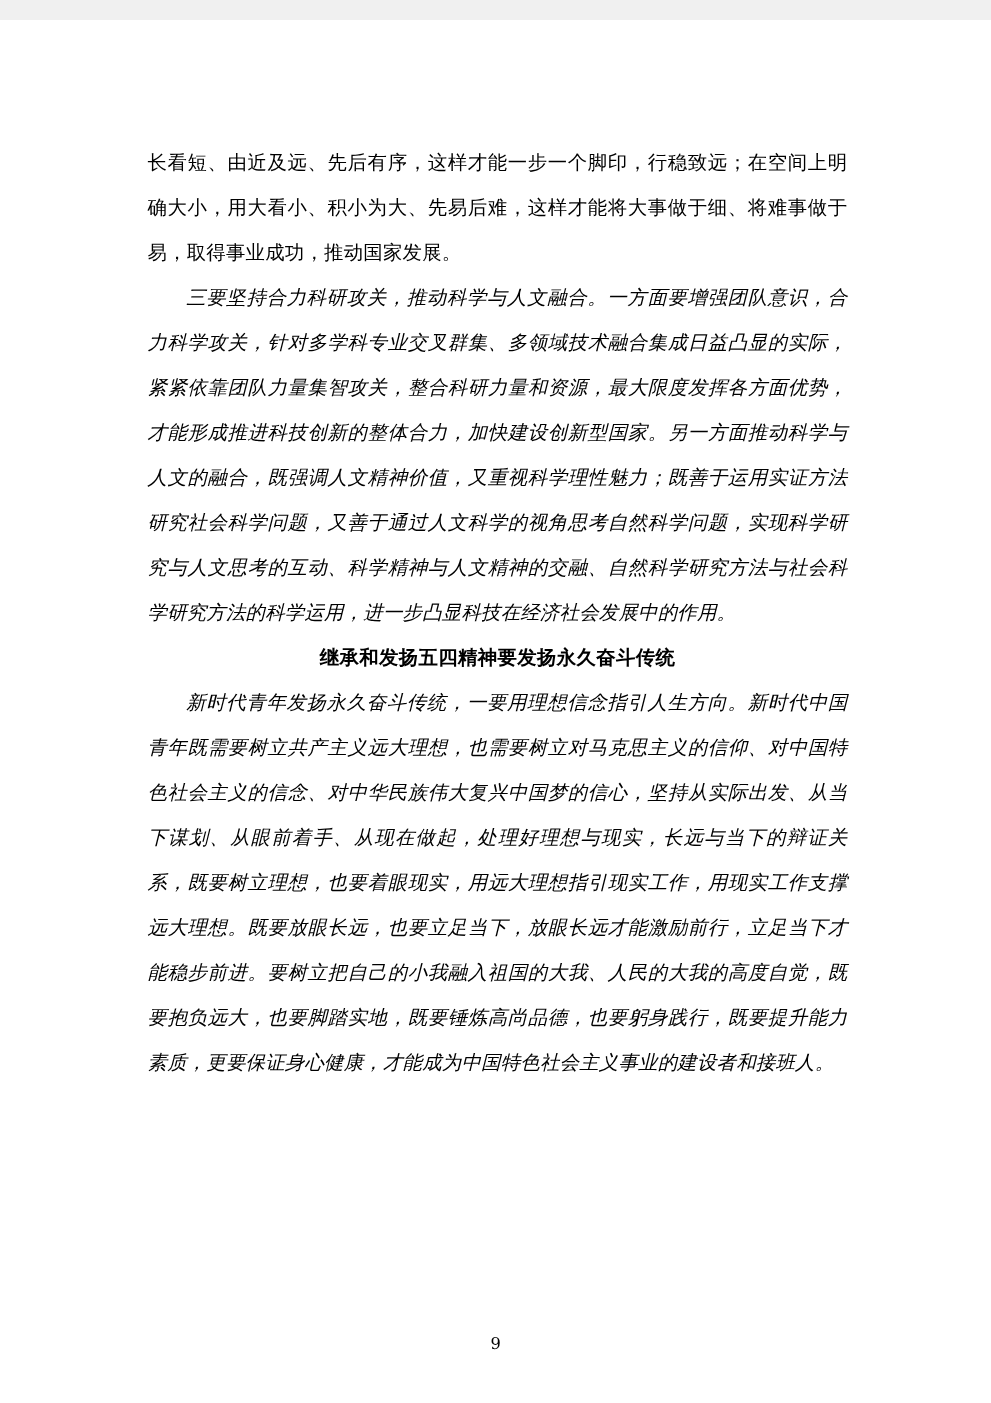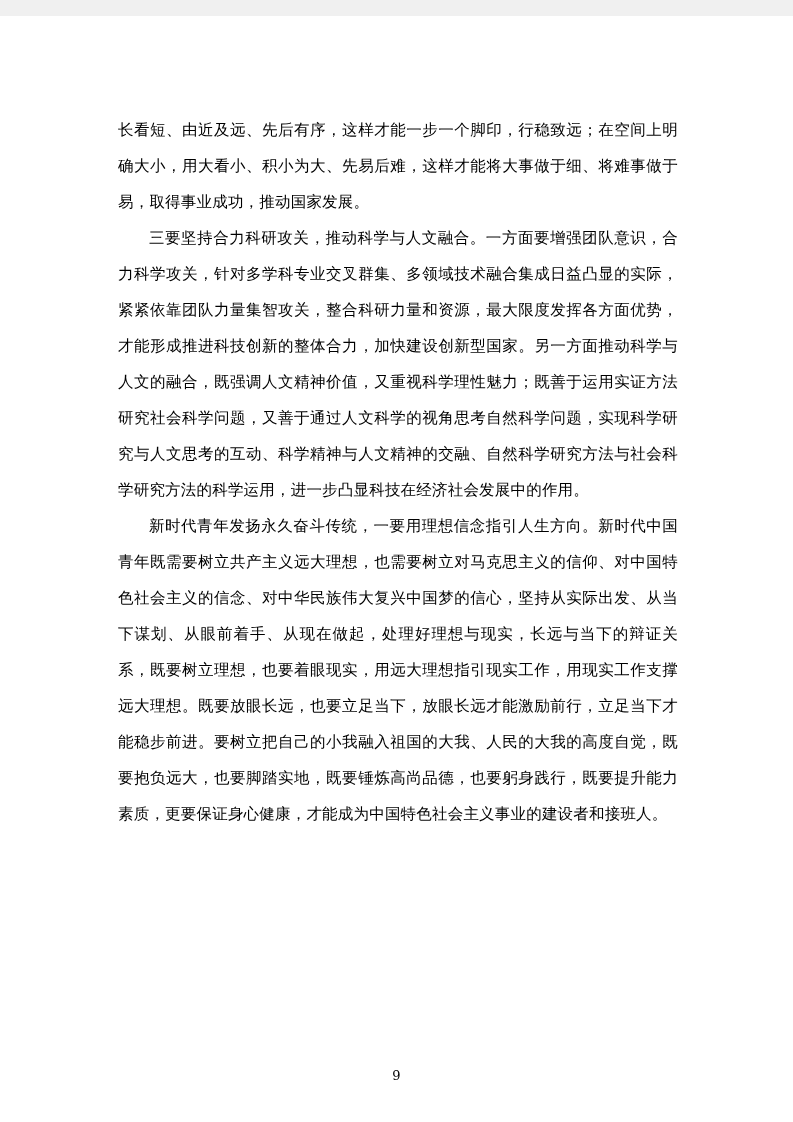--- a/index.html
+++ b/index.html
@@ -29,20 +29,21 @@
     font-size: 15.5px;
     line-height: 36px;
     color: #000000;
     text-align: justify;
     text-justify: inter-ideograph;
     margin: 0;
     letter-spacing: 0.2px;
   }
   .para.indent {
     text-indent: 2em;
+    font-style: italic;
   }
   .heading {
     font-size: 15.5px;
     line-height: 36px;
     font-weight: bold;
     text-align: center;
     margin: 0;
     color: #000000;
     letter-spacing: 0.3px;
   }
@@ -57,16 +58,17 @@
     font-family: "DejaVu Serif", "Liberation Serif", serif;
   }
 </style>
 </head>
 <body>
 
 <div class="page">
   <div class="content">
     <p class="para">长看短、由近及远、先后有序，这样才能一步一个脚印，行稳致远；在空间上明确大小，用大看小、积小为大、先易后难，这样才能将大事做于细、将难事做于易，取得事业成功，推动国家发展。</p>
     <p class="para indent">三要坚持合力科研攻关，推动科学与人文融合。一方面要增强团队意识，合力科学攻关，针对多学科专业交叉群集、多领域技术融合集成日益凸显的实际，紧紧依靠团队力量集智攻关，整合科研力量和资源，最大限度发挥各方面优势，才能形成推进科技创新的整体合力，加快建设创新型国家。另一方面推动科学与人文的融合，既强调人文精神价值，又重视科学理性魅力；既善于运用实证方法研究社会科学问题，又善于通过人文科学的视角思考自然科学问题，实现科学研究与人文思考的互动、科学精神与人文精神的交融、自然科学研究方法与社会科学研究方法的科学运用，进一步凸显科技在经济社会发展中的作用。</p>
+    <p class="heading">继承和发扬五四精神要发扬永久奋斗传统</p>
     <p class="para indent">新时代青年发扬永久奋斗传统，一要用理想信念指引人生方向。新时代中国青年既需要树立共产主义远大理想，也需要树立对马克思主义的信仰、对中国特色社会主义的信念、对中华民族伟大复兴中国梦的信心，坚持从实际出发、从当下谋划、从眼前着手、从现在做起，处理好理想与现实，长远与当下的辩证关系，既要树立理想，也要着眼现实，用远大理想指引现实工作，用现实工作支撑远大理想。既要放眼长远，也要立足当下，放眼长远才能激励前行，立足当下才能稳步前进。要树立把自己的小我融入祖国的大我、人民的大我的高度自觉，既要抱负远大，也要脚踏实地，既要锤炼高尚品德，也要躬身践行，既要提升能力素质，更要保证身心健康，才能成为中国特色社会主义事业的建设者和接班人。</p>
   </div>
   <div class="footer">9</div>
 </div>
 
 </body></html>

